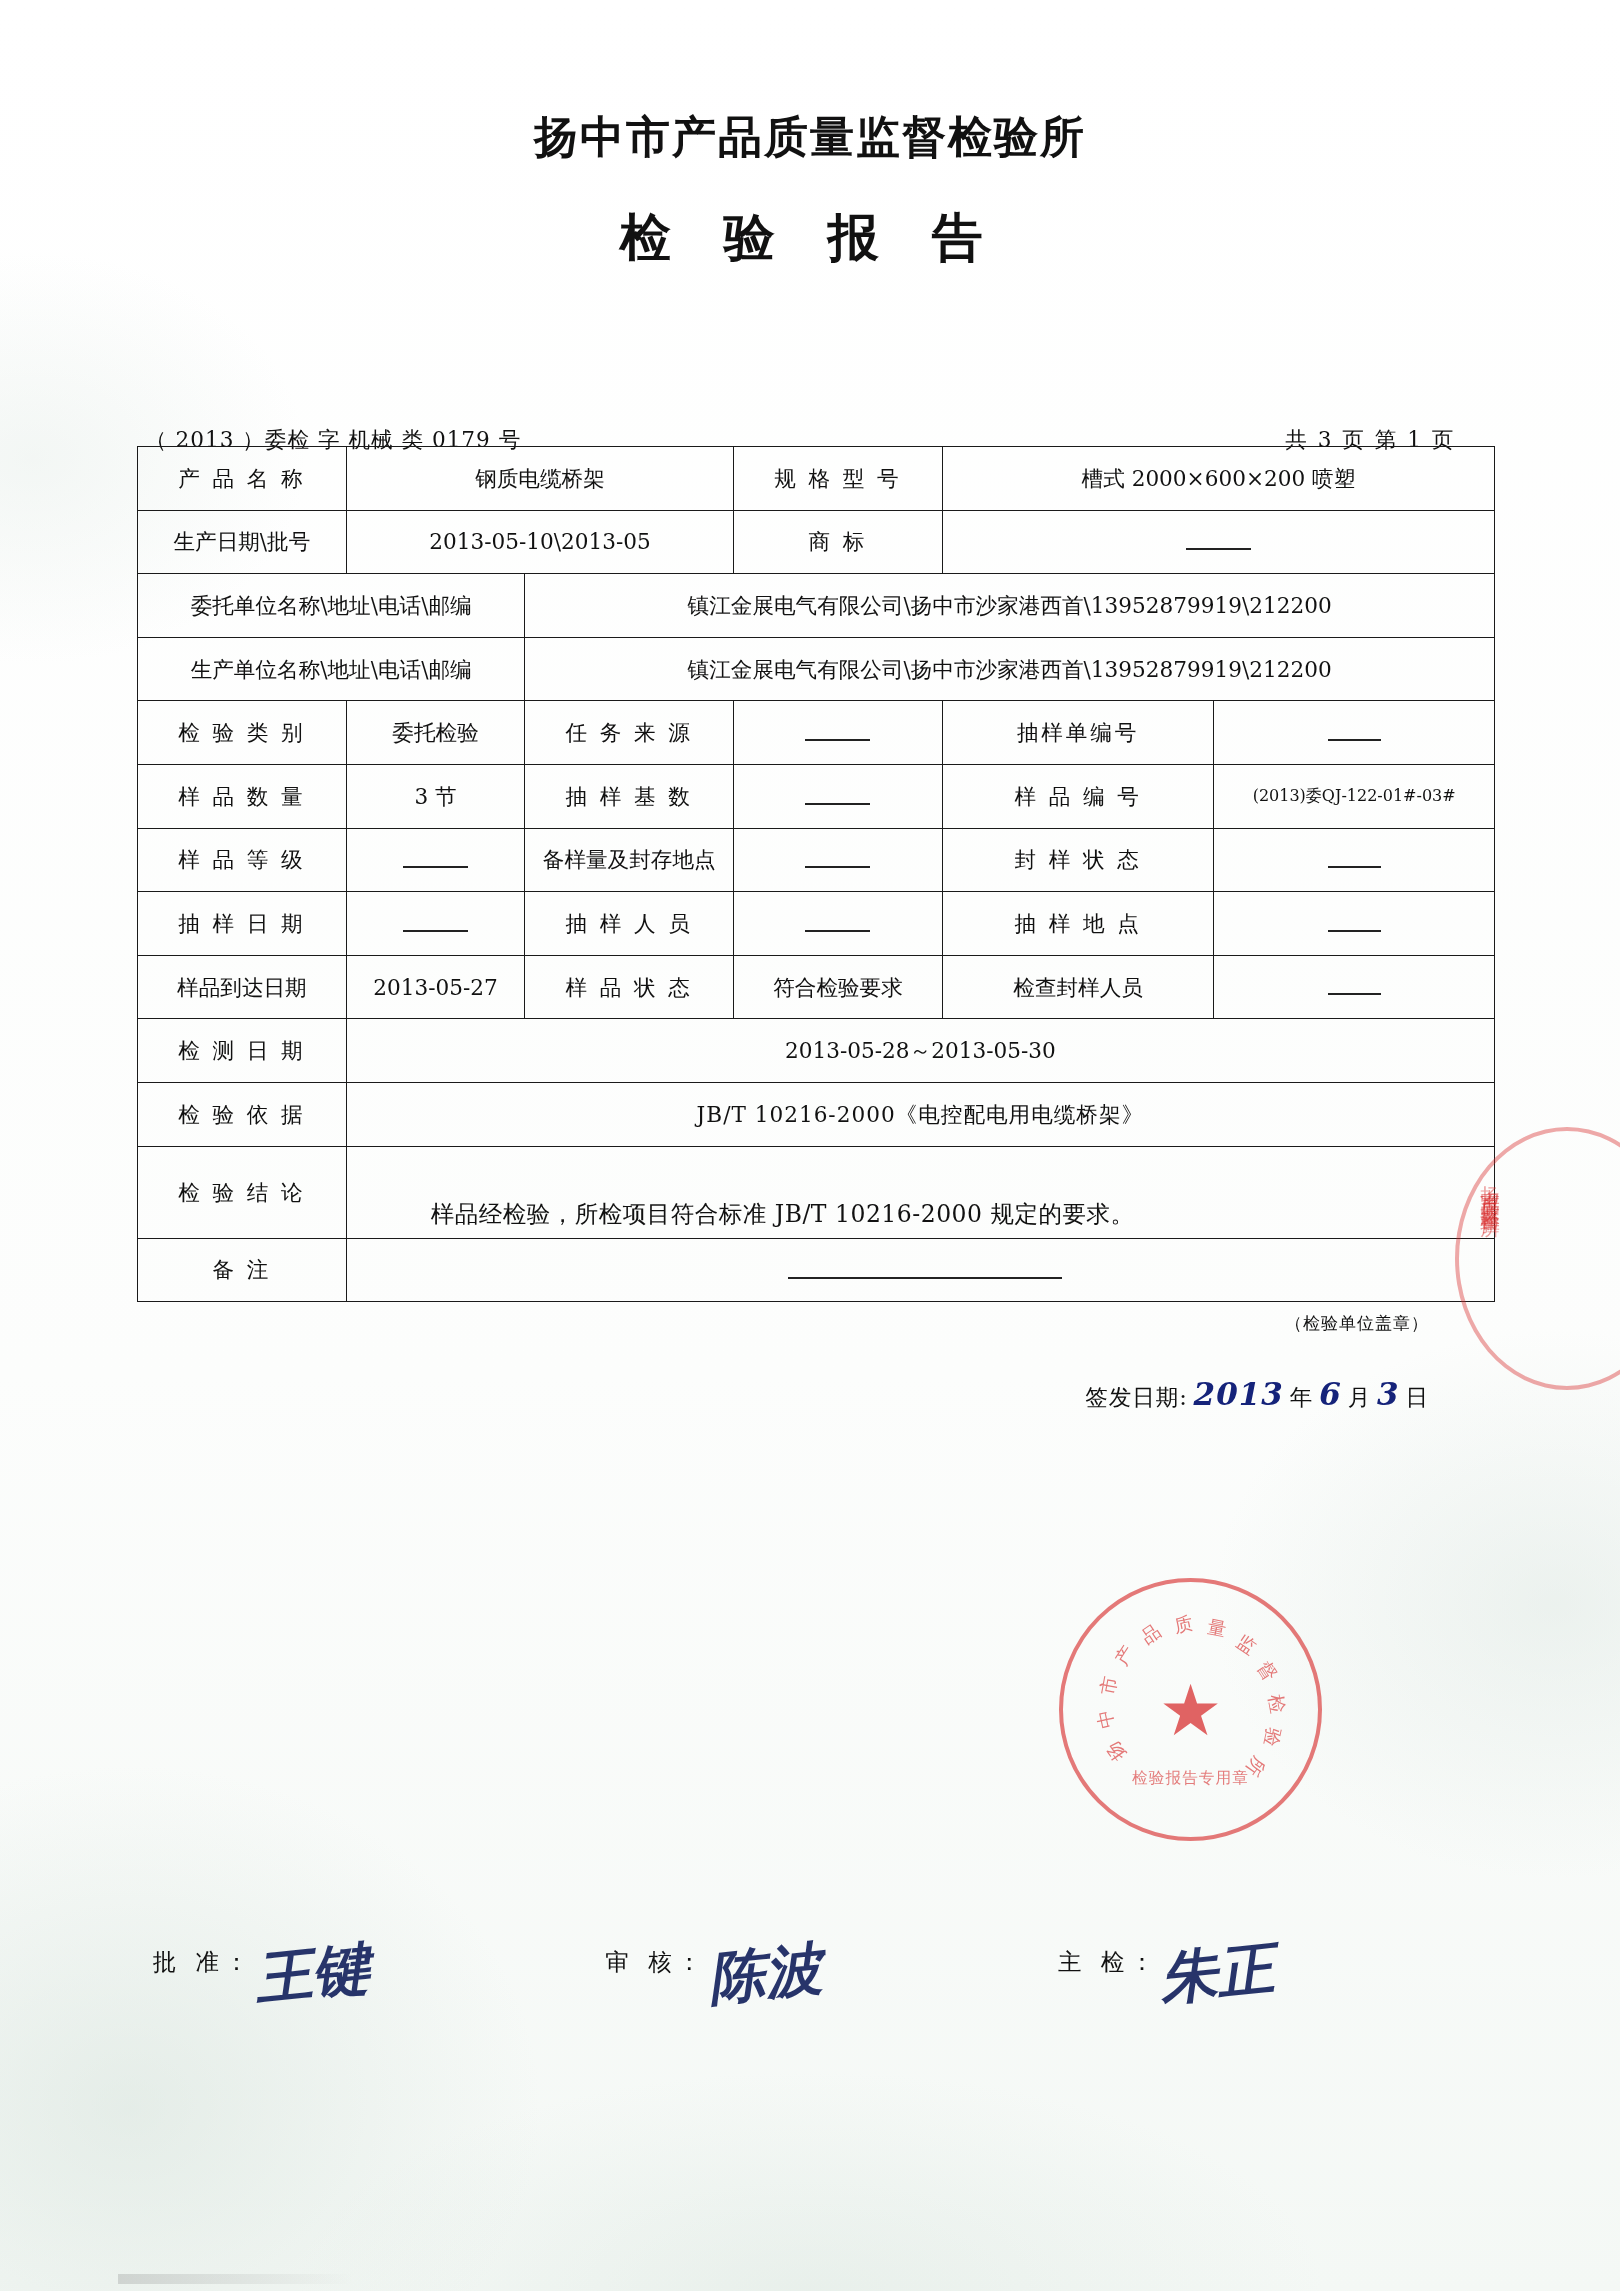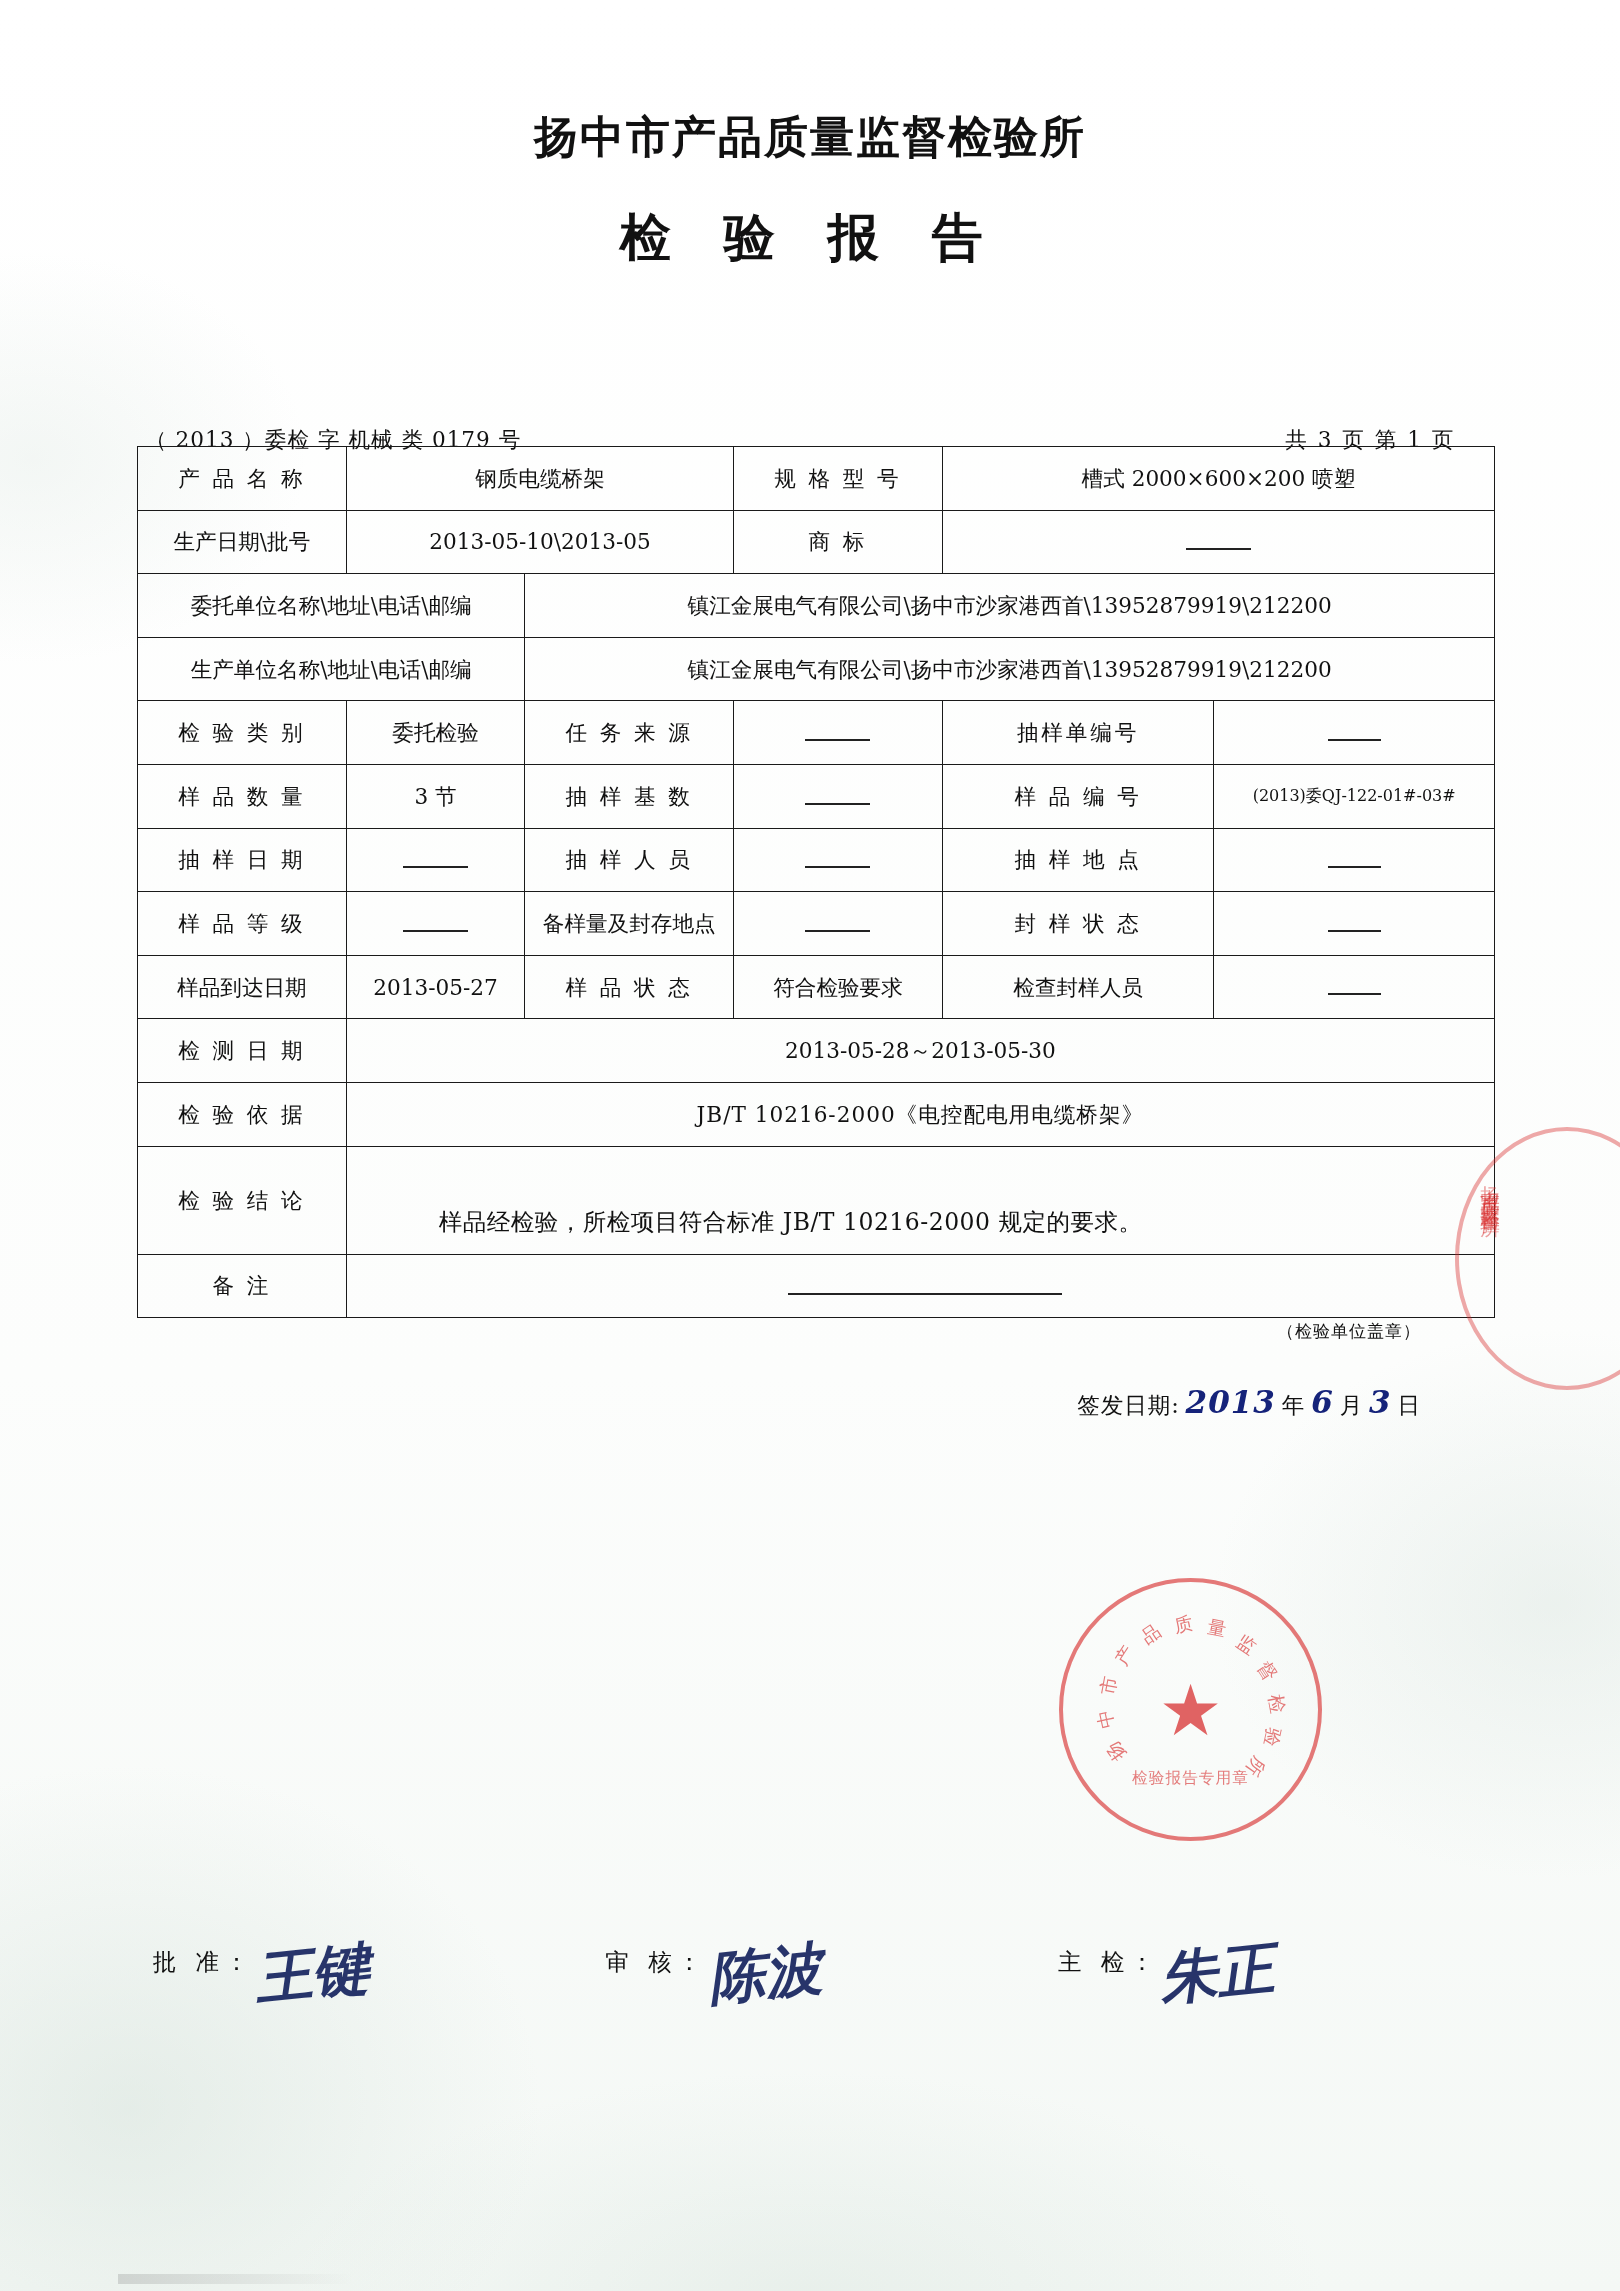--- a/index.html
+++ b/index.html
@@ -303,54 +303,54 @@
     </tr>
     <tr>
       <td class="lbl">样 品 数 量</td>
       <td>3 节</td>
       <td class="lbl">抽 样 基 数</td>
       <td><span class="dash"></span></td>
       <td colspan="2" class="lbl">样 品 编 号</td>
       <td style="font-size:16px">(2013)委QJ-122-01#-03#</td>
     </tr>
     <tr>
+      <td class="lbl">样 品 等 级</td>
+      <td><span class="dash"></span></td>
+      <td class="lbl wide-lbl">备样量及封存地点</td>
+      <td><span class="dash"></span></td>
+      <td colspan="2" class="lbl">封 样 状 态</td>
+      <td><span class="dash-sm"></span></td>
+    </tr>
+    <tr>
       <td class="lbl">抽 样 日 期</td>
       <td><span class="dash"></span></td>
       <td class="lbl">抽 样 人 员</td>
       <td><span class="dash"></span></td>
       <td colspan="2" class="lbl">抽 样 地 点</td>
-      <td><span class="dash-sm"></span></td>
-    </tr>
-    <tr>
-      <td class="lbl">样 品 等 级</td>
-      <td><span class="dash"></span></td>
-      <td class="lbl wide-lbl">备样量及封存地点</td>
-      <td><span class="dash"></span></td>
-      <td colspan="2" class="lbl">封 样 状 态</td>
       <td><span class="dash-sm"></span></td>
     </tr>
     <tr>
       <td class="lbl wide-lbl">样品到达日期</td>
       <td>2013-05-27</td>
       <td class="lbl">样 品 状 态</td>
       <td>符合检验要求</td>
       <td colspan="2" class="lbl wide-lbl">检查封样人员</td>
       <td><span class="dash-sm"></span></td>
     </tr>
     <tr>
       <td class="lbl">检 测 日 期</td>
       <td colspan="6">2013-05-28～2013-05-30</td>
     </tr>
     <tr>
       <td class="lbl tall-basis">检 验 依 据</td>
       <td colspan="6" class="basis-text tall-basis">JB/T   10216-2000《电控配电用电缆桥架》</td>
     </tr>
     <tr>
       <td class="lbl tall-concl">检 验 结 论</td>
-      <td colspan="6" class="tall-concl" style="padding:16px">
+      <td colspan="6" class="tall-concl" style="padding:8px">
         <div class="concl-inner">
           <div class="concl-text">样品经检验，所检项目符合标准 JB/T 10216-2000 规定的要求。</div>
           <div class="seal-note">（检验单位盖章）</div>
           <div class="issue-date">
             <span>签发日期:</span><span class="hand-date">2013</span><span>年</span><span class="hand-date">6</span><span>月</span><span class="hand-date">3</span><span>日</span>
           </div>
         </div>
       </td>
     </tr>
     <tr>

